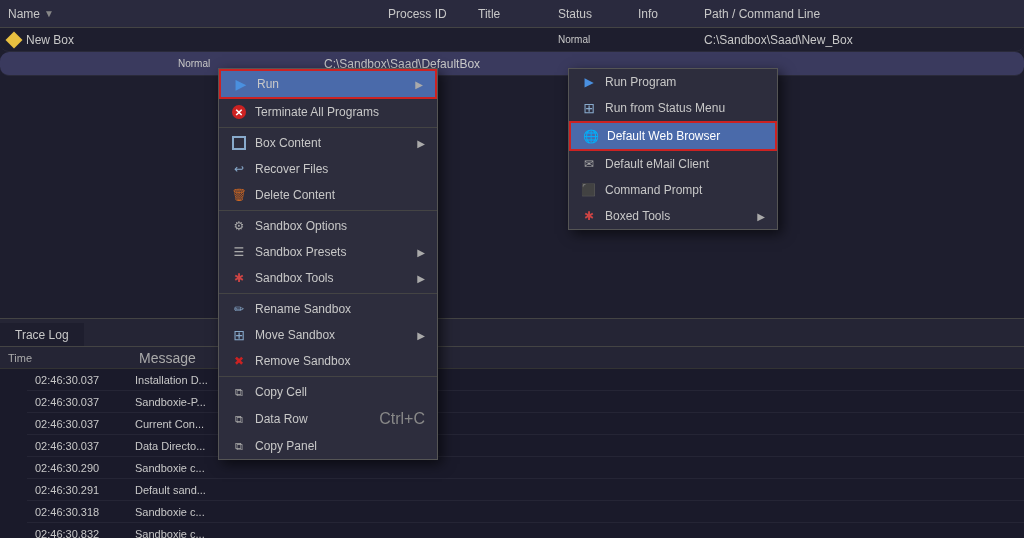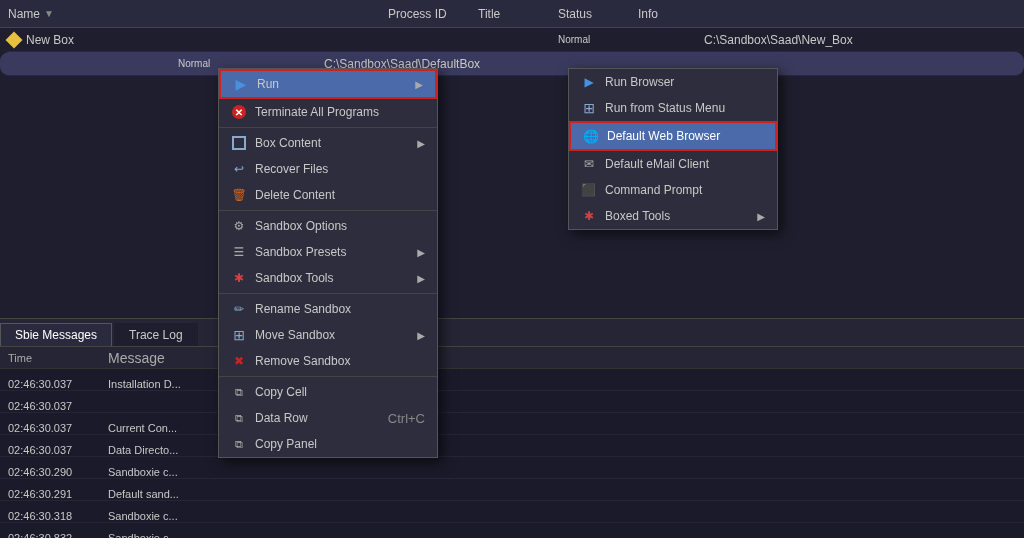--- a/index.html
+++ b/index.html
@@ -124,29 +124,31 @@
       background: #2a2a3e;
       border-color: #555;
       color: #fff;
     }
     .log-header {
       display: flex;
       background: #252535;
       border-bottom: 1px solid #333;
       height: 22px;
       align-items: center;
+      gap: 31px;
     }
     .log-col-time { width: 100px; padding: 0 8px; font-size: 11px; color: #aaa; }
     .log-col-msg { flex: 1; padding: 0 8px; font-size: 14px; color: #aaa; }
     .log-body { flex: 1; overflow: hidden; }
     .log-row {
       display: flex;
       height: 22px;
-      align-items: flex-end;
+      align-items: center;
       border-bottom: 1px solid #252535;
+      margin-left: 27px;
     }
     .log-time { width: 100px; padding: 0 8px; font-size: 11px; color: #c8c8c8; }
     .log-msg { flex: 1; padding: 0 8px; font-size: 11px; color: #c8c8c8; white-space: nowrap; overflow: hidden; text-overflow: ellipsis; }
 
     
     .context-menu-overlay {
       position: absolute;
       top: 0; left: 0; right: 0; bottom: 0;
       z-index: 100;
     }
@@ -175,21 +177,21 @@
       background: #444;
       margin: 2px 0;
     }
     .menu-arrow {
       margin-left: auto;
       font-size: 10px;
       color: #aaa;
     }
     .menu-shortcut {
       margin-left: auto;
-      font-size: 13px;
+      font-size: 16px;
       color: #888;
     }
 
     
     .ico {
       width: 16px;
       height: 16px;
       display: inline-flex;
       align-items: center;
       justify-content: center;
@@ -222,20 +224,21 @@
 
   <div class="table-header">
     <div class="col-name">
       <span>Name</span>
       <span class="col-sort-arrow">▼</span>
     </div>
     <div class="col-processid">Process ID</div>
     <div class="col-title">Title</div>
     <div class="col-status">Status</div>
     <div class="col-info">Info</div>
+    <div class="col-path">Path / Command Line</div>
   </div>
 
   <div class="table-body">
 
     <div class="table-row">
       <div class="row-name">
         <span class="icon-diamond"></span>
         <span>New Box</span>
       </div>
       <div class="row-processid"></div>
@@ -249,34 +252,34 @@
       <div class="row-processid"></div>
       <div class="row-title"></div>
       <div class="row-status">Normal</div>
       <div class="row-info"></div>
       <div class="row-path">C:\Sandbox\Saad\DefaultBox</div>
     </div>
   </div>
 
   <div class="bottom-panel">
     <div class="tabs-row">
-      <div class="tab active">Sbie Messages</div>
       <div class="tab">Trace Log</div>
     </div>
     <div class="log-header">
       <div class="log-col-time">Time</div>
       <div class="log-col-msg">Message</div>
     </div>
     <div class="log-body">
       <div class="log-row">
           <div class="log-time">02:46:30.037</div>
           <div class="log-msg">Installation D...</div>
         </div>
       <div class="log-row">
           <div class="log-time">02:46:30.037</div>
+          <div class="log-msg">Sandboxie-P...</div>
         </div>
       <div class="log-row">
           <div class="log-time">02:46:30.037</div>
           <div class="log-msg">Current Con...</div>
         </div>
       <div class="log-row">
           <div class="log-time">02:46:30.037</div>
           <div class="log-msg">Data Directo...</div>
         </div>
       <div class="log-row">
@@ -380,21 +383,21 @@
     </div>
     <div class="menu-item">
       <span class="ico" style="color:#aaa; font-size:11px;">⧉</span>
       <span>Copy Panel</span>
     </div>
   </div>
 
   <div class="context-menu" style="left:568px; top:68px; min-width:210px;">
     <div class="menu-item">
       <span class="ico" style="color:#4a90e0;">▶</span>
-      <span>Run Browser</span>
+      <span>Run Program</span>
     </div>
     <div class="menu-item">
       <span class="ico" style="color:#88aacc; font-size:14px;">⊞</span>
       <span>Run from Status Menu</span>
     </div>
 
     <div class="menu-item" style="background:#4a6aaa; border: 2px solid #cc2222; color:#fff;">
       <span class="ico" style="color:#44aadd; font-size:13px;">🌐</span>
       <span>Default Web Browser</span>
     </div>

